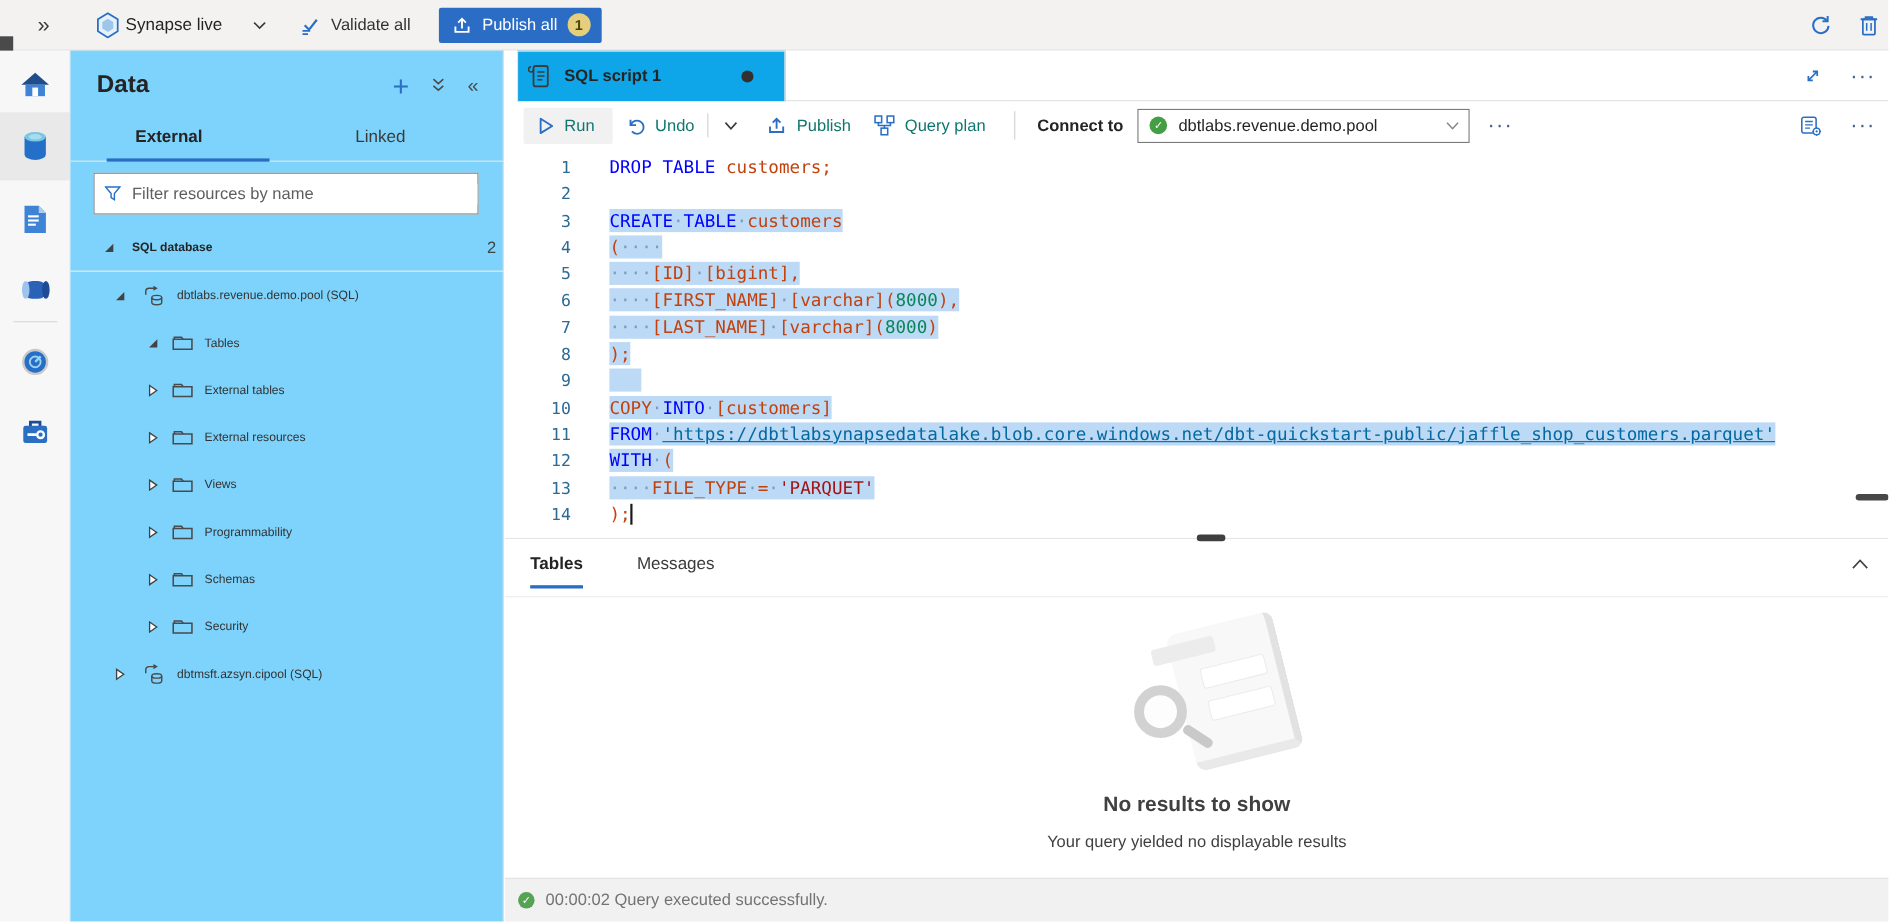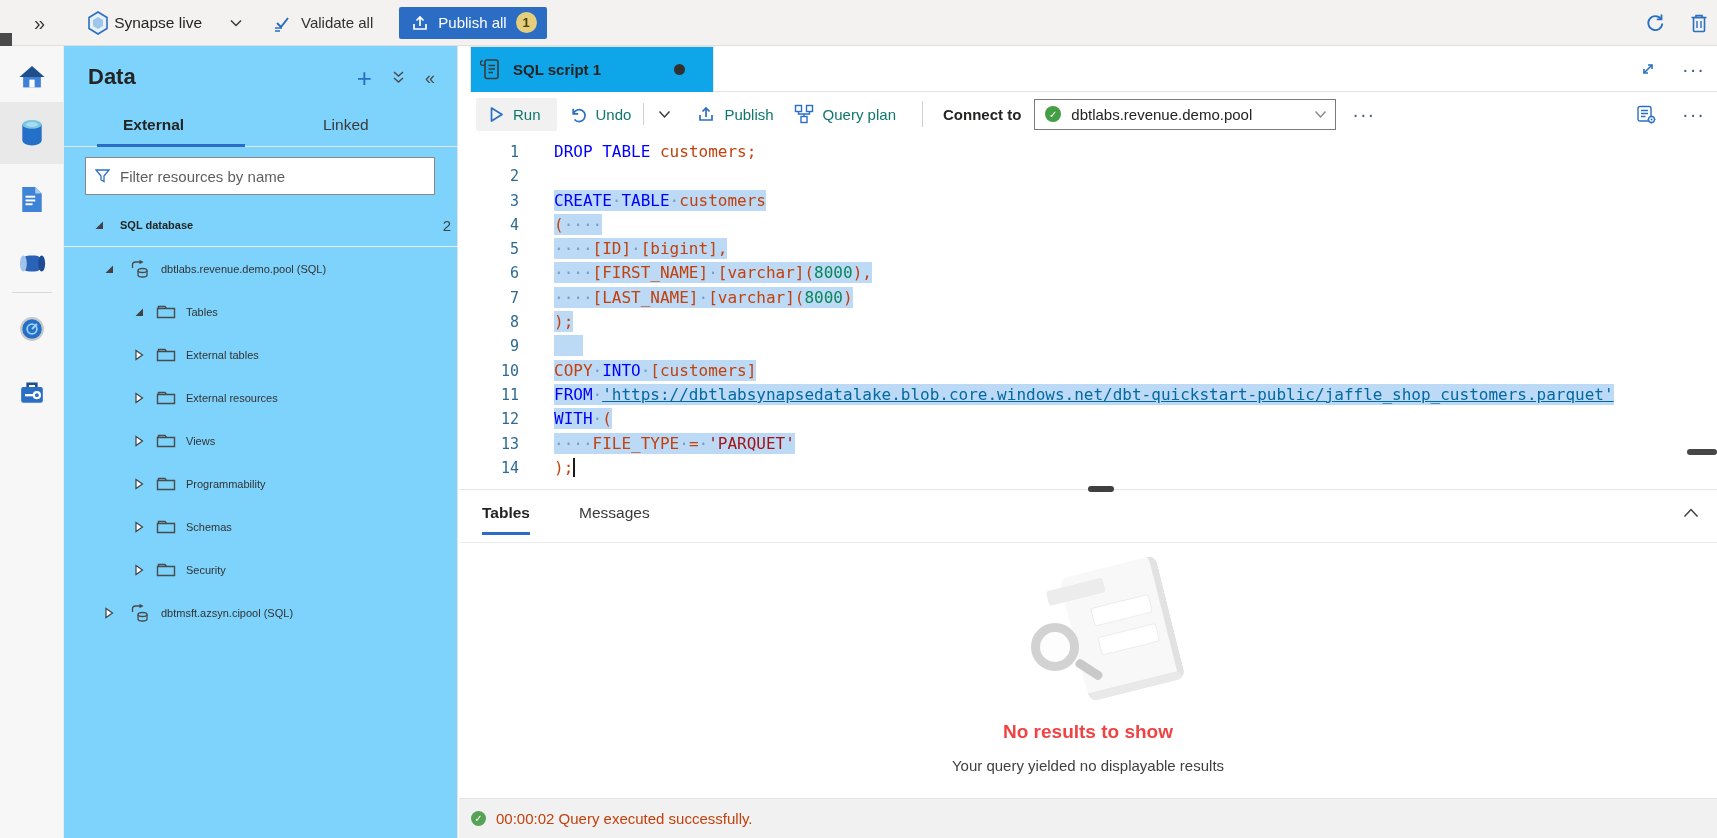--- a/index.html
+++ b/index.html
@@ -113,27 +113,27 @@
   .res-collapse{position:absolute;right:18px;top:18px;}
   .res-body{position:absolute;left:0;top:497px;width:1258px;height:255px;}
   .illus{position:absolute;left:572px;top:22px;width:140px;height:135px;}
   .ipanel{position:absolute;left:42px;top:0;width:92px;height:118px;background:#f8f8f8;border-radius:9px;
         border-right:7px solid #e2e2e2;border-bottom:9px solid #e9e9e9;transform:rotate(-14deg);}
   .iband{position:absolute;left:-16px;top:9px;width:58px;height:15px;background:#ececec;border-radius:3px;}
   .irow{position:absolute;right:9px;width:58px;height:17px;background:#fff;border:1px solid #ececec;border-radius:3px;}
   .irow.a{top:36px;} .irow.b{top:66px;}
   .mag{position:absolute;left:0;top:58px;width:30px;height:30px;border:9px solid #d2d2d2;border-radius:50%;background:#fdfdfd;}
   .maghandle{position:absolute;left:43px;top:100px;width:30px;height:9px;background:#c9c9c9;border-radius:4px;transform:rotate(33deg);}
-  .res-title{position:absolute;left:0;top:178px;width:1258px;text-align:center;font-size:19px;font-weight:bold;color:#ef4444;}
+  .res-title{position:absolute;left:0;top:178px;width:1258px;text-align:center;font-size:19px;font-weight:bold;color:#404040;}
   .res-sub{position:absolute;left:0;top:214px;width:1258px;text-align:center;font-size:15px;color:#3f3f3f;}
 
   .statusbar{position:absolute;left:0;top:752px;width:1258px;height:40px;background:#f1f1f1;
         border-top:1px solid #e3e3e3;display:flex;align-items:center;box-sizing:border-box;}
   .statusbar .okc{margin-left:12px;width:15px;height:15px;background:#57a356;}
-  .status-text{margin-left:10px;font-size:15px;color:#c2410c;}
+  .status-text{margin-left:10px;font-size:15px;color:#737373;}
 </style>
 </head>
 <body>
 
 <div class="screen">
 
   <div class="topbar">
     <span class="tb-collapse">»</span>
     <div class="tb-mode">
       <span>

